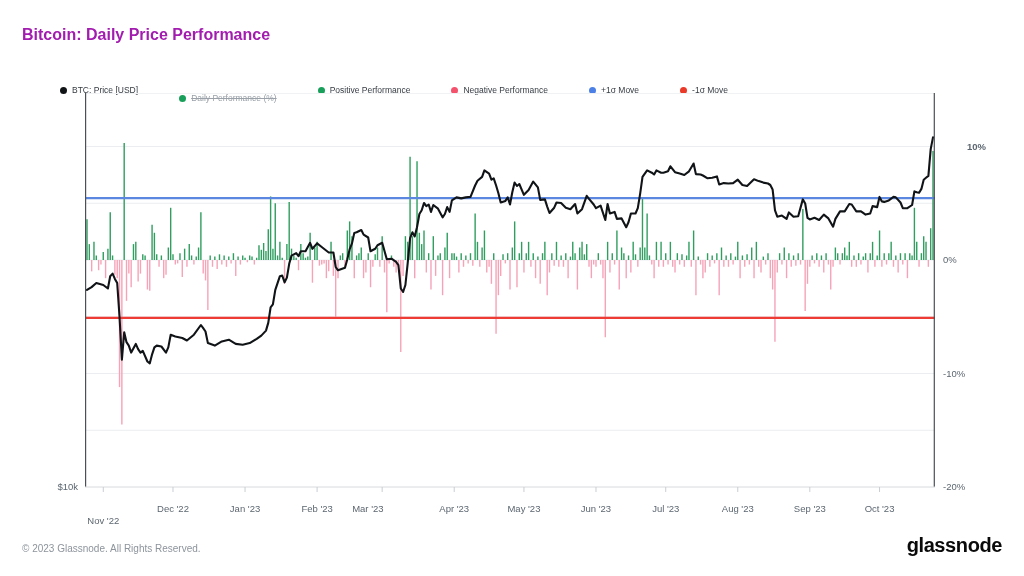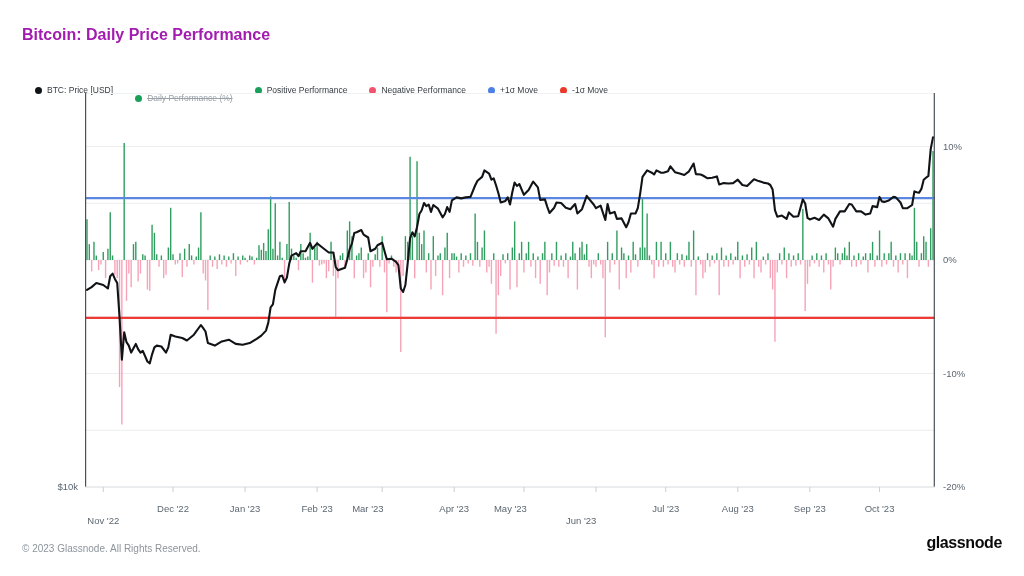--- a/index.html
+++ b/index.html
@@ -1,27 +1,27 @@
 <!DOCTYPE html>
 <html><head>
 <meta charset="utf-8">
 <style>
   html,body{margin:0;padding:0;background:#ffffff;}
   body{width:1024px;height:576px;position:relative;overflow:hidden;
        font-family:"Liberation Sans", sans-serif;}
   .title{position:absolute;left:22px;top:26px;font-size:16px;font-weight:700;color:#a21caf;}
-  .legend{position:absolute;left:35px;top:77px;display:flex;align-items:center;gap:22px;}
+  .legend{position:absolute;left:60px;top:77px;display:flex;align-items:center;gap:41px;}
   .legend-item{display:flex;align-items:center;gap:5px;font-size:8.5px;color:#353b42;cursor:pointer;white-space:nowrap;}
   .legend-item.disabled{color:#9aa1a8;text-decoration:line-through;margin-top:16px;}
   .legend-dot{width:7px;height:7px;border-radius:50%;flex:0 0 auto;}
   .plot-wrap{position:absolute;left:85px;top:93px;width:850px;height:400px;}
   .axis-label{position:absolute;font-size:9.5px;color:#5c6670;white-space:nowrap;}
   .ylab-left{position:absolute;left:20px;width:58px;text-align:right;font-size:9.5px;color:#5c6670;}
   .footer-text{position:absolute;left:22px;top:543px;font-size:10px;color:#8d949c;}
-  .brand{position:absolute;right:22px;top:534px;font-size:16px;font-weight:700;color:#0a0a0a;letter-spacing:-0.4px;}
+  .brand{position:absolute;right:22px;top:534px;font-size:20px;font-weight:700;color:#0a0a0a;letter-spacing:-0.4px;}
 </style>
 </head>
 <body>
 
 <div class="title">Bitcoin: Daily Price Performance</div>
 
 <div class="legend" id="legend">
     <div class="legend-item">
       <span class="legend-dot" style="background: rgb(17, 20, 23);"></span>
       <span>BTC: Price [USD]</span>
@@ -444,34 +444,34 @@
         <line x1="580.7197802197803" y1="394" x2="580.7197802197803" y2="399" stroke="#c9ced3" stroke-width="1"></line>
         <line x1="652.7692307692308" y1="394" x2="652.7692307692308" y2="399" stroke="#c9ced3" stroke-width="1"></line>
         <line x1="724.8186813186813" y1="394" x2="724.8186813186813" y2="399" stroke="#c9ced3" stroke-width="1"></line>
         <line x1="794.5439560439561" y1="394" x2="794.5439560439561" y2="399" stroke="#c9ced3" stroke-width="1"></line>
       </g>
     </svg>
 </div>
 
 <div class="ylab-left" id="ylab-left" style="top:481px;">$10k</div>
 <div id="ylab-right">
-    <div class="axis-label" style="left: 943px; top: 140.5px;">10%</div>
+    <div class="axis-label" style="left: 967px; top: 140.5px; font-weight: bold;">10%</div>
     <div class="axis-label" style="left: 943px; top: 254px;">0%</div>
     <div class="axis-label" style="left: 943px; top: 367.5px; text-align: right;">-10%</div>
     <div class="axis-label" style="left: 943px; top: 481px;">-20%</div>
   </div>
 <div id="xlabels">
     <div class="axis-label" style="left: 73.2692px; top: 503px; width: 60px; text-align: center; margin-top: 12px;">Nov '22</div>
     <div class="axis-label" style="left: 142.995px; top: 503px; width: 60px; text-align: center;">Dec '22</div>
     <div class="axis-label" style="left: 215.044px; top: 503px; width: 60px; text-align: center;">Jan '23</div>
     <div class="axis-label" style="left: 287.093px; top: 503px; width: 60px; text-align: center;">Feb '23</div>
     <div class="axis-label" style="left: 352.17px; top: 503px; width: 60px; ">Mar '23</div>
     <div class="axis-label" style="left: 424.22px; top: 503px; width: 60px; text-align: center;">Apr '23</div>
-    <div class="axis-label" style="left: 493.945px; top: 503px; width: 60px; ">May '23</div>
-    <div class="axis-label" style="left: 565.995px; top: 503px; width: 60px; text-align: left; margin-top: 12px;">Jun '23</div>
+    <div class="axis-label" style="left: 493.945px; top: 503px; width: 60px; text-align: center;">May '23</div>
+    <div class="axis-label" style="left: 565.995px; top: 503px; width: 60px; text-align: center;">Jun '23</div>
     <div class="axis-label" style="left: 635.72px; top: 503px; width: 60px; text-align: center;">Jul '23</div>
     <div class="axis-label" style="left: 707.769px; top: 503px; width: 60px; text-align: center;">Aug '23</div>
     <div class="axis-label" style="left: 779.819px; top: 503px; width: 60px; text-align: center;">Sep '23</div>
     <div class="axis-label" style="left: 849.544px; top: 503px; width: 60px; text-align: center;">Oct '23</div>
   </div>
 
 <div class="footer-text">© 2023 Glassnode. All Rights Reserved.</div>
 <div class="brand">glassnode</div>
 
 </body></html>

